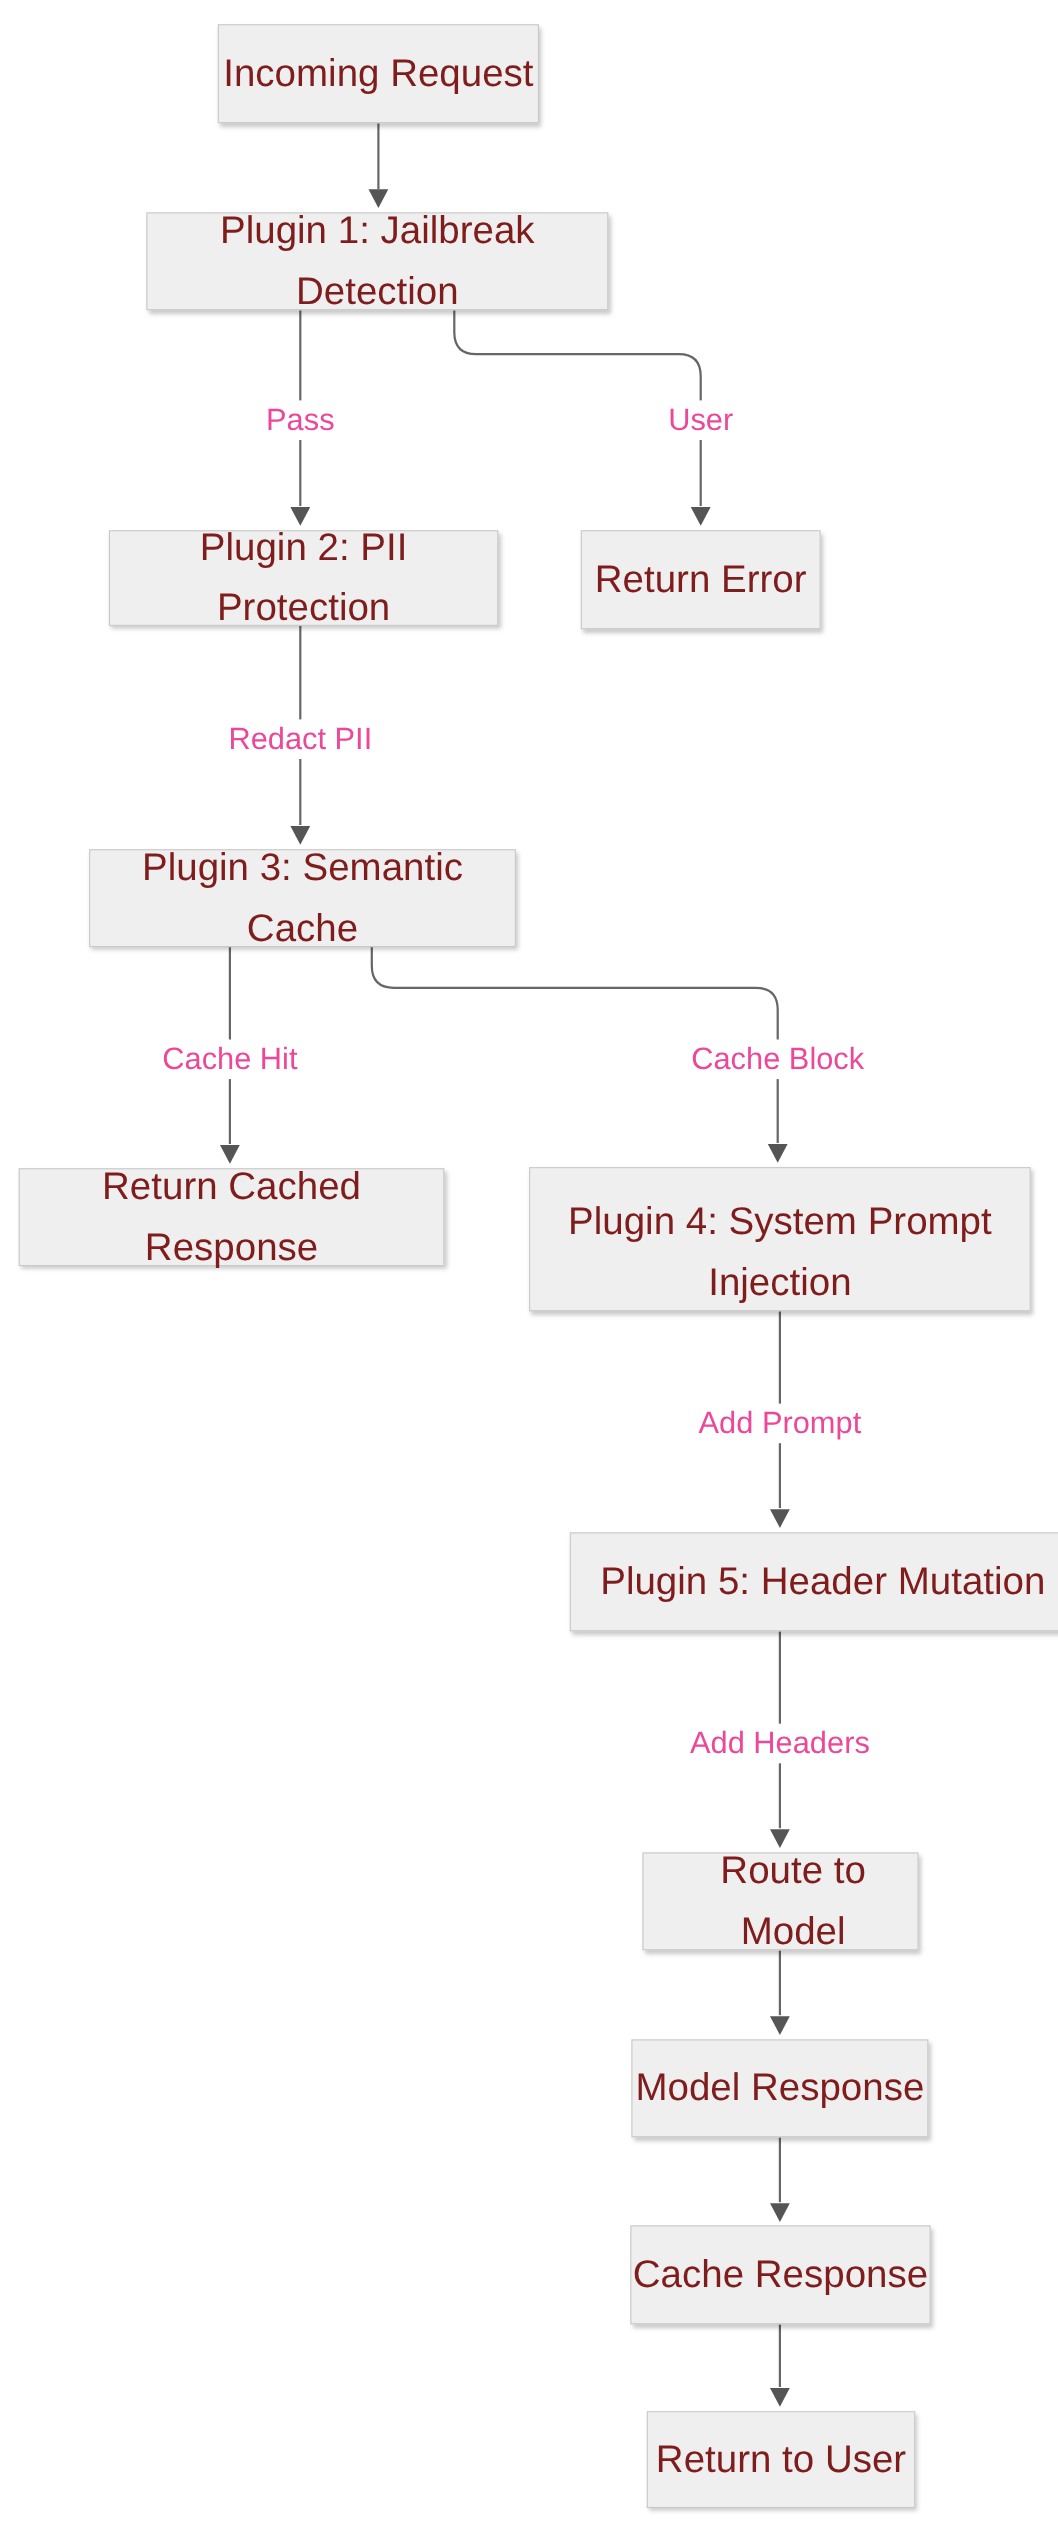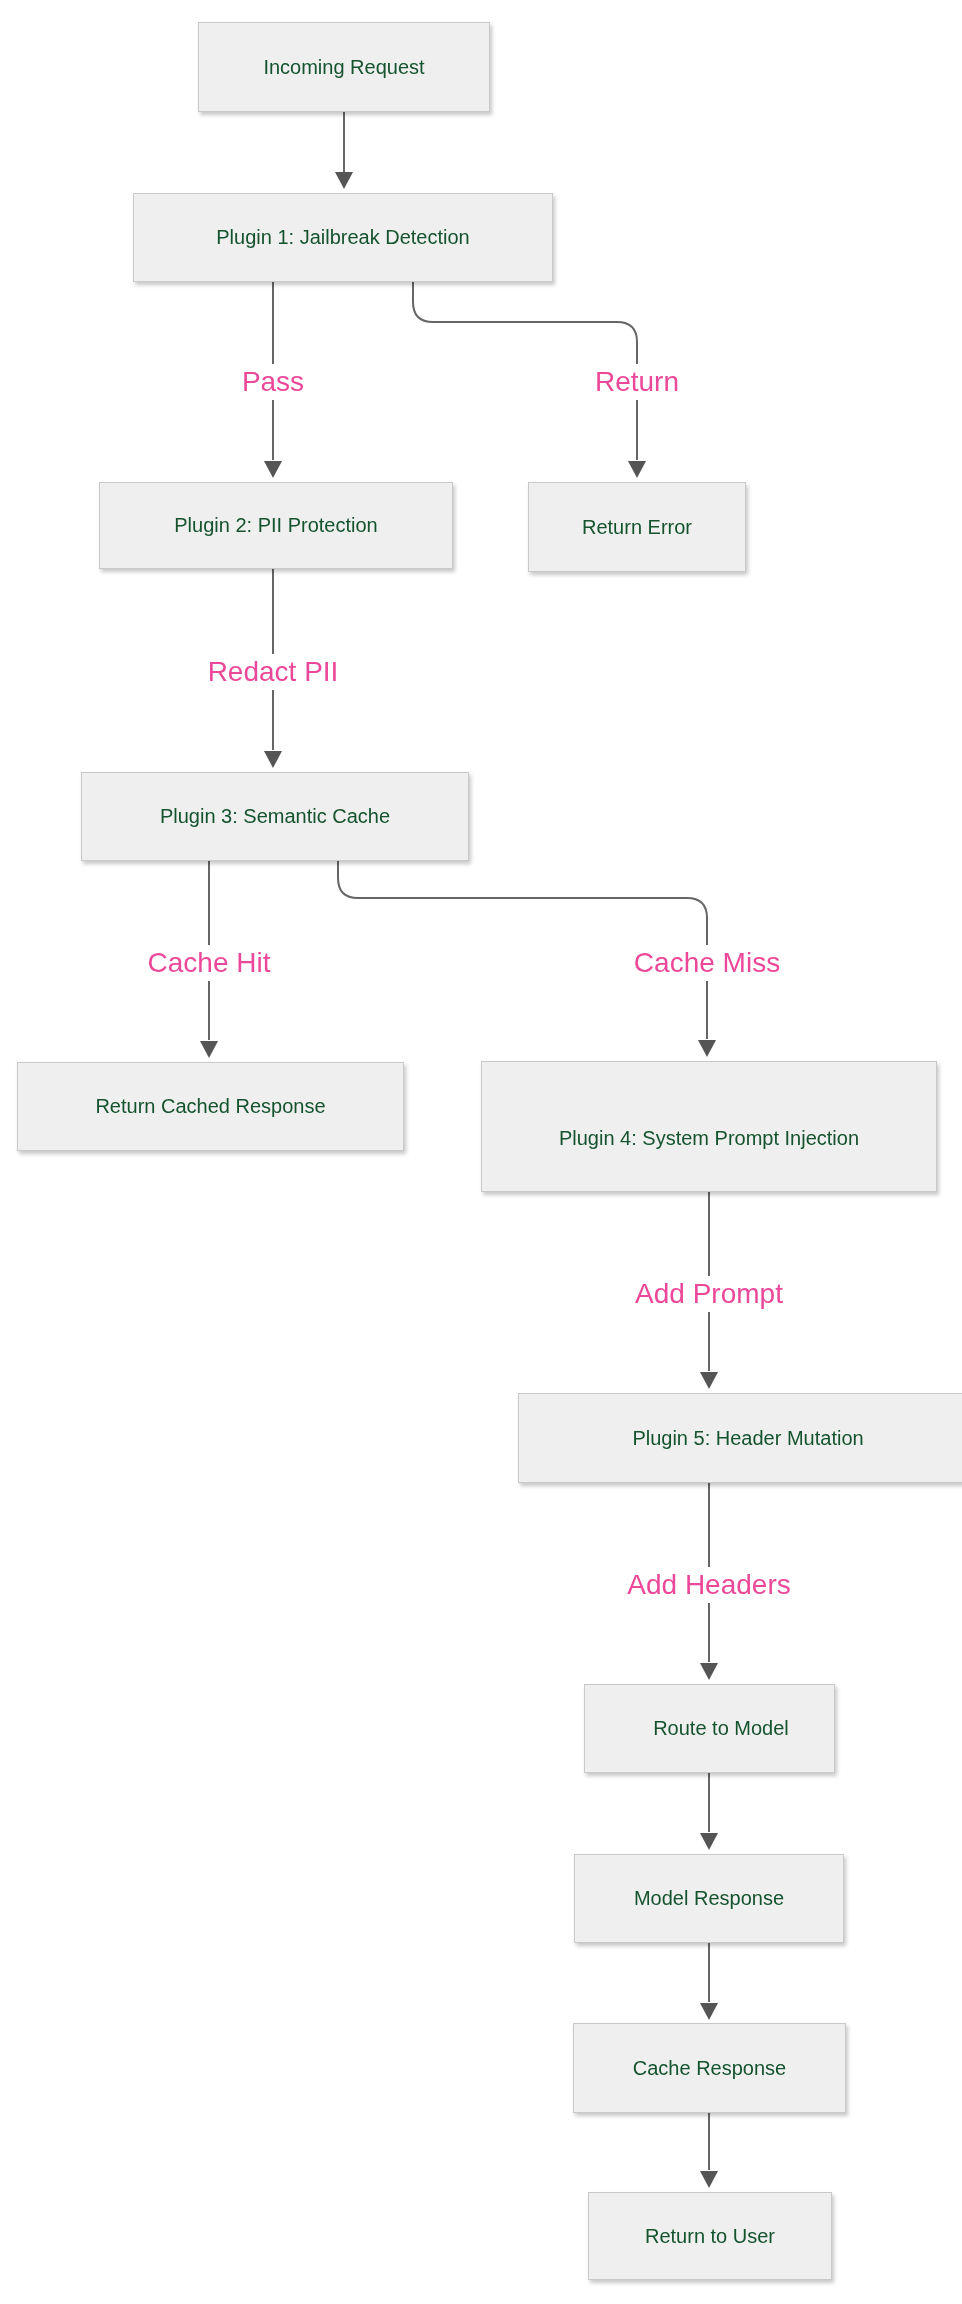--- a/index.html
+++ b/index.html
@@ -14,26 +14,26 @@
   svg.connectors {
     position: absolute;
     left: 0; top: 0;
     width: 962px; height: 2304px;
   }
   .node {
     position: absolute;
     display: flex;
     align-items: center;
     justify-content: center;
-    text-align: left;
+    text-align: center;
     background: #efefef;
     border: 1px solid #c9c9c9;
     box-shadow: 2px 3px 4px rgba(0,0,0,0.22);
-    font-size: 20px;
-    color: #14532d;
+    font-size: 35px;
+    color: #7f1d1d;
     line-height: 1.55;
     box-sizing: border-box;
   }
   .node span { display: inline-block; }
   .node-plugin4 span { max-width: 400px; margin-top: 24px; }
   .edge-label {
     position: absolute;
     transform: translate(-50%, -50%);
     background: #ffffff;
     padding: 2px 8px;
@@ -119,25 +119,25 @@
   <div class="node" style="left:573px; top:2023px; width:273px; height:90px;">
     <span>Cache Response</span>
   </div>
 
   <div class="node" style="left:588px; top:2192px; width:244px; height:88px;">
     <span>Return to User</span>
   </div>
 
   <div class="edge-label" style="left:273px; top:382px;">Pass</div>
 
-  <div class="edge-label" style="left:637px; top:382px;">Return</div>
+  <div class="edge-label" style="left:637px; top:382px;">User</div>
 
   <div class="edge-label" style="left:273px; top:672px;">Redact PII</div>
 
   <div class="edge-label" style="left:209px; top:963px;">Cache Hit</div>
 
-  <div class="edge-label" style="left:707px; top:963px;">Cache Miss</div>
+  <div class="edge-label" style="left:707px; top:963px;">Cache Block</div>
 
   <div class="edge-label" style="left:709px; top:1294px;">Add Prompt</div>
 
   <div class="edge-label" style="left:709px; top:1585px;">Add Headers</div>
 
 </div>
 
 </body></html>

